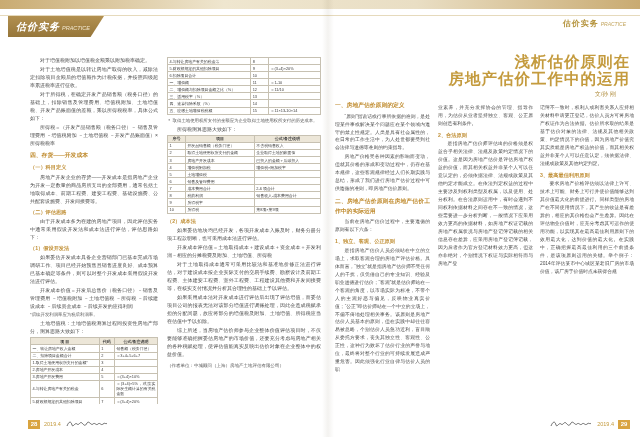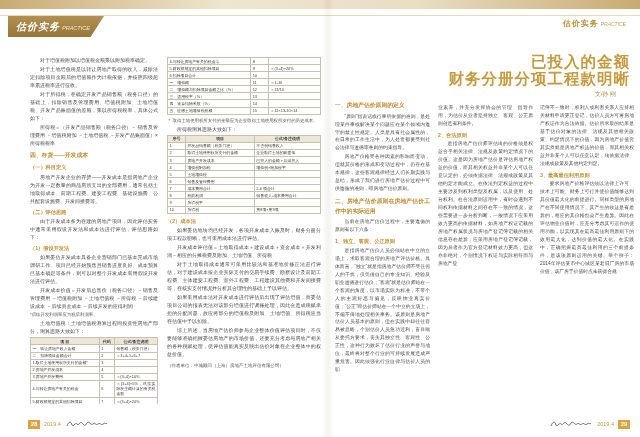--- a/index.html
+++ b/index.html
@@ -236,22 +236,22 @@
     </svg>
   </div>
 </div>
 
 <div>
   <div class="rlabel">
     <span class="t">估价实务</span>
     <span class="s">PRACTICE</span>
   </div>
   <div class="title">
-    <div>已投入的金额</div>
-    <div>财务分册分项工程款明晰</div>
+    <div>浅析估价原则在</div>
+    <div>房地产估价工作中的运用</div>
   </div>
   <div class="byline">文/孙 刚</div>
   <div class="col rp" style="left:335px;top:97px;width:95px;height:326px;">
       <div class="h1">一、房地产估价原则的定义</div>
       <div class="p">“原则”指说话或行事所依据的准则，是处理某件事或解决某个问题应在某个领域内遵守的禁止性规定。人类是具有社会属性的，在日常的工作生活中，为人处世都要受到社会法律与道德等准则的约束指导。</div>
       <div class="p">房地产价格受各种因素的影响而变动，但就其价格的形成和变动过程中，仍存在基本规律，这些客观规律经过人们长期实践与总结，形成了我们进行房地产估价过程中可供遵循的准则，即房地产估价原则。</div>
       <div class="h1">二、房地产估价原则在房地产估价工作中的实际运用</div>
       <div class="p">当前在房地产估价过程中，主要遵循的原则有以下六条：</div>
       <div class="h2">1、独立、客观、公正原则</div>
       <div class="p">是指房地产估价人员必须站在中立的立场上，求取客观合理的房地产评估价格。具体而言，“独立”就是指房地产估价师不受任何人的干扰，仅凭借自己的专业知识、经验及职业道德进行估价；“客观”就是估价师站在一个客观的角度，以市场实际为标准，不带个人的主观好恶与偏见，反映物业真实价值；“公正”即估价师站在一个中立的立场上，不偏不倚地处理相关事务。该原则是房地产估价人员基本的原则，但在实践中却往往容易被忽略，个别估价人员急功近利，盲目顺从委托方要求，丧失其独立性、客观性、公正性，这种行为败坏了估价行业的声誉与地位，最终将对整个行业的可持续发展造成严重危害。因此须强化行业自律与估价人员的职</div>

